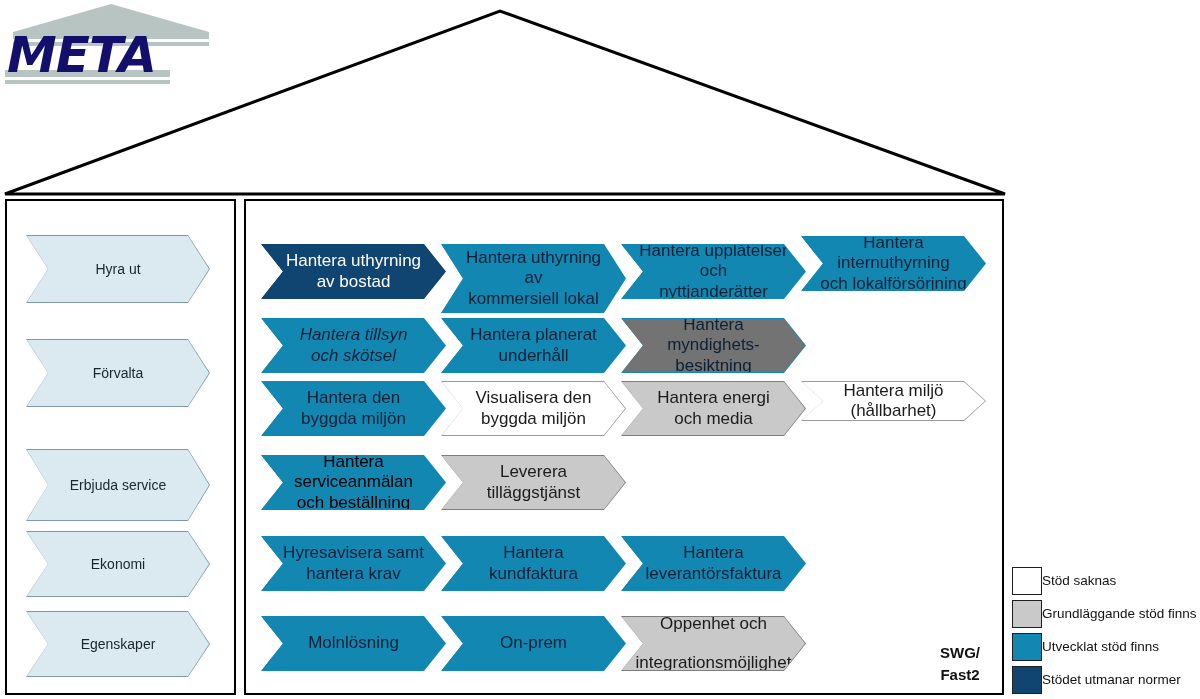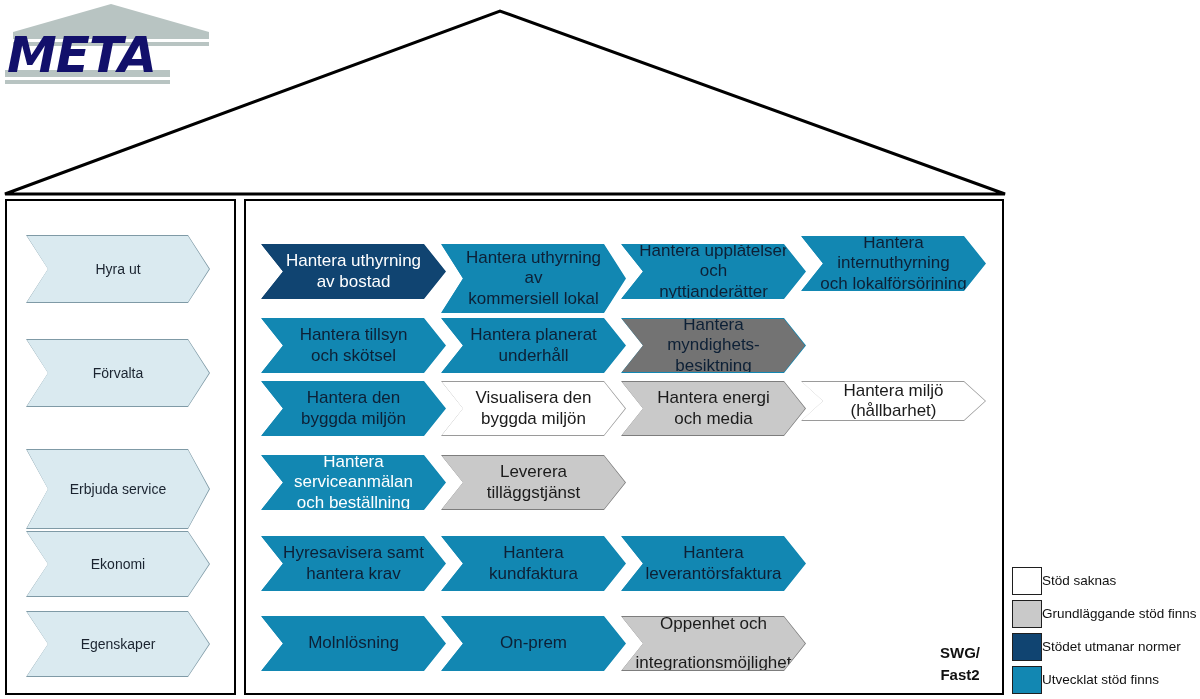--- a/index.html
+++ b/index.html
@@ -86,21 +86,21 @@
   <div class="fill v-light">
     <span class="sidebar-label">Hyra ut</span>
   </div>
 </div>
 <div class="chev-wrap" style="left:26px;top:339px;width:184px;height:68px;">
   <div class="border" style="background:#7f9aa6;"></div>
   <div class="fill v-light">
     <span class="sidebar-label">Förvalta</span>
   </div>
 </div>
-<div class="chev-wrap" style="left:26px;top:449px;width:184px;height:80px;">
+<div class="chev-wrap" style="left:26px;top:449px;width:184px;height:72px;">
   <div class="border" style="background:#7f9aa6;"></div>
   <div class="fill v-light">
     <span class="sidebar-label">Erbjuda service</span>
   </div>
 </div>
 <div class="chev-wrap" style="left:26px;top:531px;width:184px;height:66px;">
   <div class="border" style="background:#7f9aa6;"></div>
   <div class="fill v-light">
     <span class="sidebar-label">Ekonomi</span>
   </div>
@@ -144,21 +144,21 @@
   <div class="fill" style="background: rgb(18, 135, 178); color: rgb(13, 32, 54);">
     <span class="proc-label">
         <span style="display: block;">Hantera internuthyrning</span>
         <span style="display: block;">och lokalförsörjning</span>
       </span>
   </div>
 </div>
 
 <div class="chev-wrap" style="left:261px;top:318px;width:185px;height:55px;">
   <div class="border" style="background: rgb(18, 135, 178);"></div>
-  <div class="fill" style="background: rgb(18, 135, 178); color: rgb(13, 32, 54);">
+  <div class="fill" style="background: rgb(18, 135, 178); color: rgb(13, 32, 54); font-style: italic;">
     <span class="proc-label">
         <span style="display: block;">Hantera tillsyn</span>
         <span style="display: block;">och skötsel</span>
       </span>
   </div>
 </div>
 <div class="chev-wrap" style="left:441px;top:318px;width:185px;height:55px;">
   <div class="border" style="background: rgb(18, 135, 178);"></div>
   <div class="fill" style="background: rgb(18, 135, 178); color: rgb(13, 32, 54);">
     <span class="proc-label">
@@ -209,21 +209,21 @@
   <div class="fill" style="background: rgb(255, 255, 255); color: rgb(27, 27, 27);">
     <span class="proc-label">
         <span style="display: block;">Hantera miljö</span>
         <span style="display: block;">(hållbarhet)</span>
       </span>
   </div>
 </div>
 
 <div class="chev-wrap" style="left:261px;top:455px;width:185px;height:55px;">
   <div class="border" style="background: rgb(18, 135, 178);"></div>
-  <div class="fill" style="background: rgb(18, 135, 178); color: #ffffff;">
+  <div class="fill" style="background: rgb(18, 135, 178); color: #000000;">
     <span class="proc-label">
         <span style="display: block;">Hantera serviceanmälan</span>
         <span style="display: block;">och beställning</span>
       </span>
   </div>
 </div>
 <div class="chev-wrap" style="left:441px;top:455px;width:185px;height:55px;">
   <div class="border" style="background: rgb(125, 125, 125);"></div>
   <div class="fill" style="background: rgb(201, 201, 201); color: rgb(27, 27, 27);">
     <span class="proc-label">
@@ -294,20 +294,20 @@
 <div id="legend">
   <div class="leg-row">
     <div class="leg-swatch" style="background: rgb(255, 255, 255);"></div>
     <div class="leg-text">Stöd saknas</div>
   </div>
   <div class="leg-row">
     <div class="leg-swatch" style="background: rgb(201, 201, 201);"></div>
     <div class="leg-text">Grundläggande stöd finns</div>
   </div>
   <div class="leg-row">
+    <div class="leg-swatch" style="background: rgb(18, 135, 178);"></div>
+    <div class="leg-text">Utvecklat stöd finns</div>
+  </div>
+  <div class="leg-row">
     <div class="leg-swatch" style="background: rgb(16, 68, 113);"></div>
     <div class="leg-text">Stödet utmanar normer</div>
   </div>
-  <div class="leg-row">
-    <div class="leg-swatch" style="background: rgb(18, 135, 178);"></div>
-    <div class="leg-text">Utvecklat stöd finns</div>
-  </div>
 </div>
 
 </body></html>

